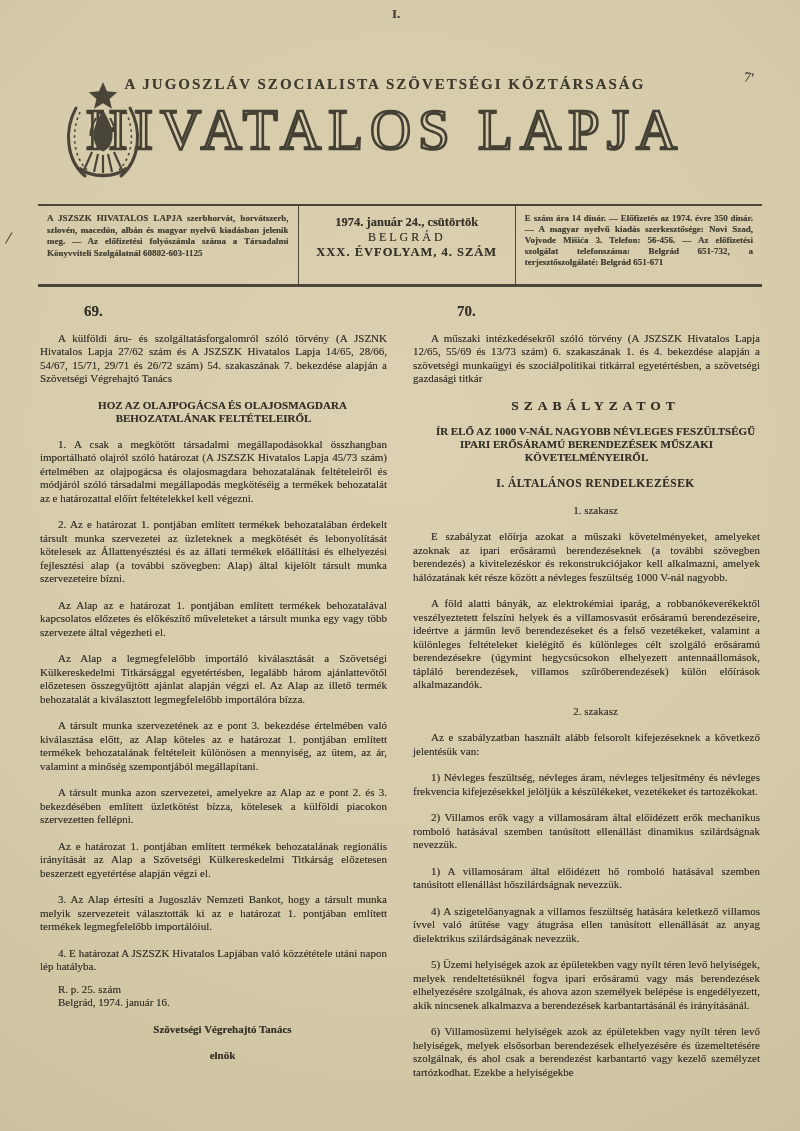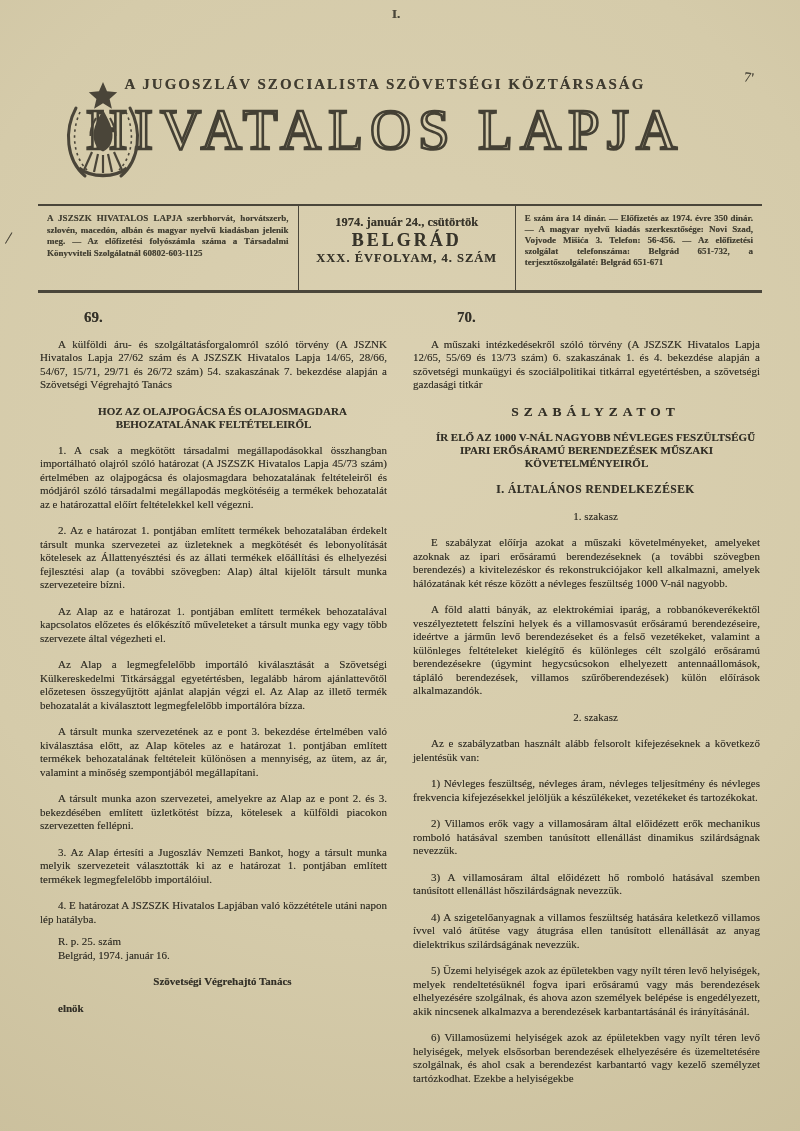--- a/index.html
+++ b/index.html
@@ -44,21 +44,21 @@
     display: flex;
     margin: 12px 38px 0 38px;
     border-top: 2px solid #4a463a;
     border-bottom: 3px solid #4a463a;
   }
   .info-cell { box-sizing: border-box; padding: 7px 9px 8px 9px; }
   .info-left  { width: 36%; border-right: 1.5px solid #4a463a; font-size: 9px; line-height: 11.5px; text-align: justify; font-weight: bold; color: #434033; }
   .info-center{ width: 30%; border-right: 1.5px solid #4a463a; display: flex; flex-direction: column; justify-content: space-between; text-align: center; padding-top: 9px; padding-bottom: 24px; }
   .info-right { width: 34%; font-size: 9px; line-height: 11px; text-align: justify; font-weight: bold; color: #434033; }
   .issue-date { font-size: 12.5px; font-weight: bold; }
-  .issue-city { font-size: 18px; font-weight: bold; letter-spacing: 3px; }
+  .issue-city { font-size: 12px; font-weight: normal; letter-spacing: 3px; }
   .issue-volume { font-size: 12.5px; font-weight: bold; letter-spacing: 1px; }
 
   
   .columns { display: flex; gap: 26px; margin: 16px 40px 0 40px; }
   .col { flex: 1; font-size: 11px; line-height: 13.5px; text-align: justify; color: #343128; }
   .article-number { font-weight: bold; font-size: 15px; margin: 2px 0 7px 44px; }
   .col p { margin: 13px 0 1px 0; text-indent: 18px; }
   .doc-heading {
     text-align: center; text-indent: 0; font-weight: bold;
     font-size: 13.5px; letter-spacing: 5px; margin: 9px 0 8px 0;
@@ -67,21 +67,21 @@
     text-align: center; text-indent: 0; font-weight: bold;
     font-size: 11px; line-height: 13px; margin: 0 4px 9px 4px;
   }
   .part-heading { text-align: center; text-indent: 0; font-weight: bold; font-size: 11.5px; margin: 9px 0 7px 0; letter-spacing: 0.5px; }
   .section-label { text-align: center; text-indent: 0; margin: 9px 0 7px 0; }
 
   .ref-block { margin-top: 9px; }
   .ref-block p { text-indent: 18px; margin: 0; }
   .sig-org { font-weight: bold; text-align: center; margin: 9px 30px 0 0; text-indent: 0; }
   .sig-name { font-weight: bold; text-align: center; margin: 9px 0 0 70px; text-indent: 0; }
-  .sig-title { font-weight: bold; margin: 0 0 0 70px; text-indent: 0; }
+  .sig-title { font-weight: bold; text-align: center; margin: 0 0 0 70px; text-indent: 0; }
 </style>
 </head>
 <body>
 
 <div class="page">
 
   <span class="artifact top-mark">I.</span>
   <span class="artifact right-mark">7'</span>
   <span class="artifact left-slash">/</span>
 
@@ -125,20 +125,21 @@
     <section class="col">
       <div class="article-number">69.</div>
       <p>A külföldi áru- és szolgáltatásforgalomról szóló törvény (A JSZNK Hivatalos Lapja 27/62 szám és A JSZSZK Hivatalos Lapja 14/65, 28/66, 54/67, 15/71, 29/71 és 26/72 szám) 54. szakaszának 7. bekezdése alapján a Szövetségi Végrehajtó Tanács</p>
       <p class="doc-subheading">HOZ AZ OLAJPOGÁCSA ÉS OLAJOSMAGDARA BEHOZATALÁNAK FELTÉTELEIRŐL</p>
       <p>1. A csak a megkötött társadalmi megállapodásokkal összhangban importálható olajról szóló határozat (A JSZSZK Hivatalos Lapja 45/73 szám) értelmében az olajpogácsa és olajosmagdara behozatalának feltételeiről és módjáról szóló társadalmi megállapodás megkötéséig a termékek behozatalát az e határozattal előírt feltételekkel kell végezni.</p>
       <p>2. Az e határozat 1. pontjában említett termékek behozatalában érdekelt társult munka szervezetei az üzleteknek a megkötését és lebonyolítását kötelesek az Állattenyésztési és az állati termékek előállítási és elhelyezési fejlesztési alap (a további szövegben: Alap) által kijelölt társult munka szervezeteire bízni.</p>
       <p>Az Alap az e határozat 1. pontjában említett termékek behozatalával kapcsolatos előzetes és előkészítő műveleteket a társult munka egy vagy több szervezete által végezheti el.</p>
       <p>Az Alap a legmegfelelőbb importáló kiválasztását a Szövetségi Külkereskedelmi Titkársággal egyetértésben, legalább három ajánlattevőtől előzetesen összegyűjtött ajánlat alapján végzi el. Az Alap az illető termék behozatalát a kiválasztott legmegfelelőbb importálóra bízza.</p>
       <p>A társult munka szervezetének az e pont 3. bekezdése értelmében való kiválasztása előtt, az Alap köteles az e határozat 1. pontjában említett termékek behozatalának feltételeit különösen a mennyiség, az ütem, az ár, valamint a minőség szempontjából megállapítani.</p>
       <p>A társult munka azon szervezetei, amelyekre az Alap az e pont 2. és 3. bekezdésében említett üzletkötést bízza, kötelesek a külföldi piacokon szervezetten fellépni.</p>
+      <p>Az e határozat 1. pontjában említett termékek behozatalának regionális irányítását az Alap a Szövetségi Külkereskedelmi Titkárság előzetesen beszerzett egyetértése alapján végzi el.</p>
       <p>3. Az Alap értesíti a Jugoszláv Nemzeti Bankot, hogy a társult munka melyik szervezeteit választották ki az e határozat 1. pontjában említett termékek legmegfelelőbb importálóiul.</p>
       <p>4. E határozat A JSZSZK Hivatalos Lapjában való közzététele utáni napon lép hatályba.</p>
       <div class="ref-block">
         <p>R. p. 25. szám</p>
         <p>Belgrád, 1974. január 16.</p>
       </div>
       <p class="sig-org">Szövetségi Végrehajtó Tanács</p>
       <p class="sig-title">elnök</p>
     </section>
 
@@ -148,20 +149,20 @@
       <p class="doc-heading">SZABÁLYZATOT</p>
       <p class="doc-subheading">ÍR ELŐ AZ 1000 V-NÁL NAGYOBB NÉVLEGES FESZÜLTSÉGŰ IPARI ERŐSÁRAMÚ BERENDEZÉSEK MŰSZAKI KÖVETELMÉNYEIRŐL</p>
       <p class="part-heading">I. ÁLTALÁNOS RENDELKEZÉSEK</p>
       <p class="section-label">1. szakasz</p>
       <p>E szabályzat előírja azokat a műszaki követelményeket, amelyeket azoknak az ipari erősáramú berendezéseknek (a további szövegben berendezés) a kivitelezéskor és rekonstrukciójakor kell alkalmazni, amelyek hálózatának két része között a névleges feszültség 1000 V-nál nagyobb.</p>
       <p>A föld alatti bányák, az elektrokémiai iparág, a robbanókeverékektől veszélyeztetett felszíni helyek és a villamosvasút erősáramú berendezéseire, ideértve a járműn levő berendezéseket és a felső vezetékeket, valamint a különleges feltételeket kielégítő és különleges célt szolgáló erősáramú berendezésekre (úgymint hegycsúcsokon elhelyezett antennaállomások, tápláló berendezések, villamos szűrőberendezések) külön előírások alkalmazandók.</p>
       <p class="section-label">2. szakasz</p>
       <p>Az e szabályzatban használt alább felsorolt kifejezéseknek a következő jelentésük van:</p>
       <p>1) Névleges feszültség, névleges áram, névleges teljesítmény és névleges frekvencia kifejezésekkel jelöljük a készülékeket, vezetékeket és tartozékokat.</p>
       <p>2) Villamos erők vagy a villamosáram által előidézett erők mechanikus romboló hatásával szemben tanúsított ellenállást dinamikus szilárdságnak nevezzük.</p>
-      <p>3) A villamosáram által előidézett hő romboló hatásával szemben tanúsított ellenállást hőszilárdságnak nevezzük.</p>
+      <p>1) A villamosáram által előidézett hő romboló hatásával szemben tanúsított ellenállást hőszilárdságnak nevezzük.</p>
       <p>4) A szigetelőanyagnak a villamos feszültség hatására keletkező villamos ívvel való átütése vagy átugrása ellen tanúsított ellenállását az anyag dielektrikus szilárdságának nevezzük.</p>
       <p>5) Üzemi helyiségek azok az épületekben vagy nyílt téren levő helyiségek, melyek rendeltetésüknél fogva ipari erősáramú vagy más berendezések elhelyezésére szolgálnak, és ahova azon személyek belépése is engedélyezett, akik nincsenek alkalmazva a berendezések karbantartásánál és irányításánál.</p>
       <p>6) Villamosüzemi helyiségek azok az épületekben vagy nyílt téren levő helyiségek, melyek elsősorban berendezések elhelyezésére és üzemeltetésére szolgálnak, és ahol csak a berendezést karbantartó vagy kezelő személyzet tartózkodhat. Ezekbe a helyiségekbe</p>
     </section>
 
   </main>
 </div>
 
 </body></html>

